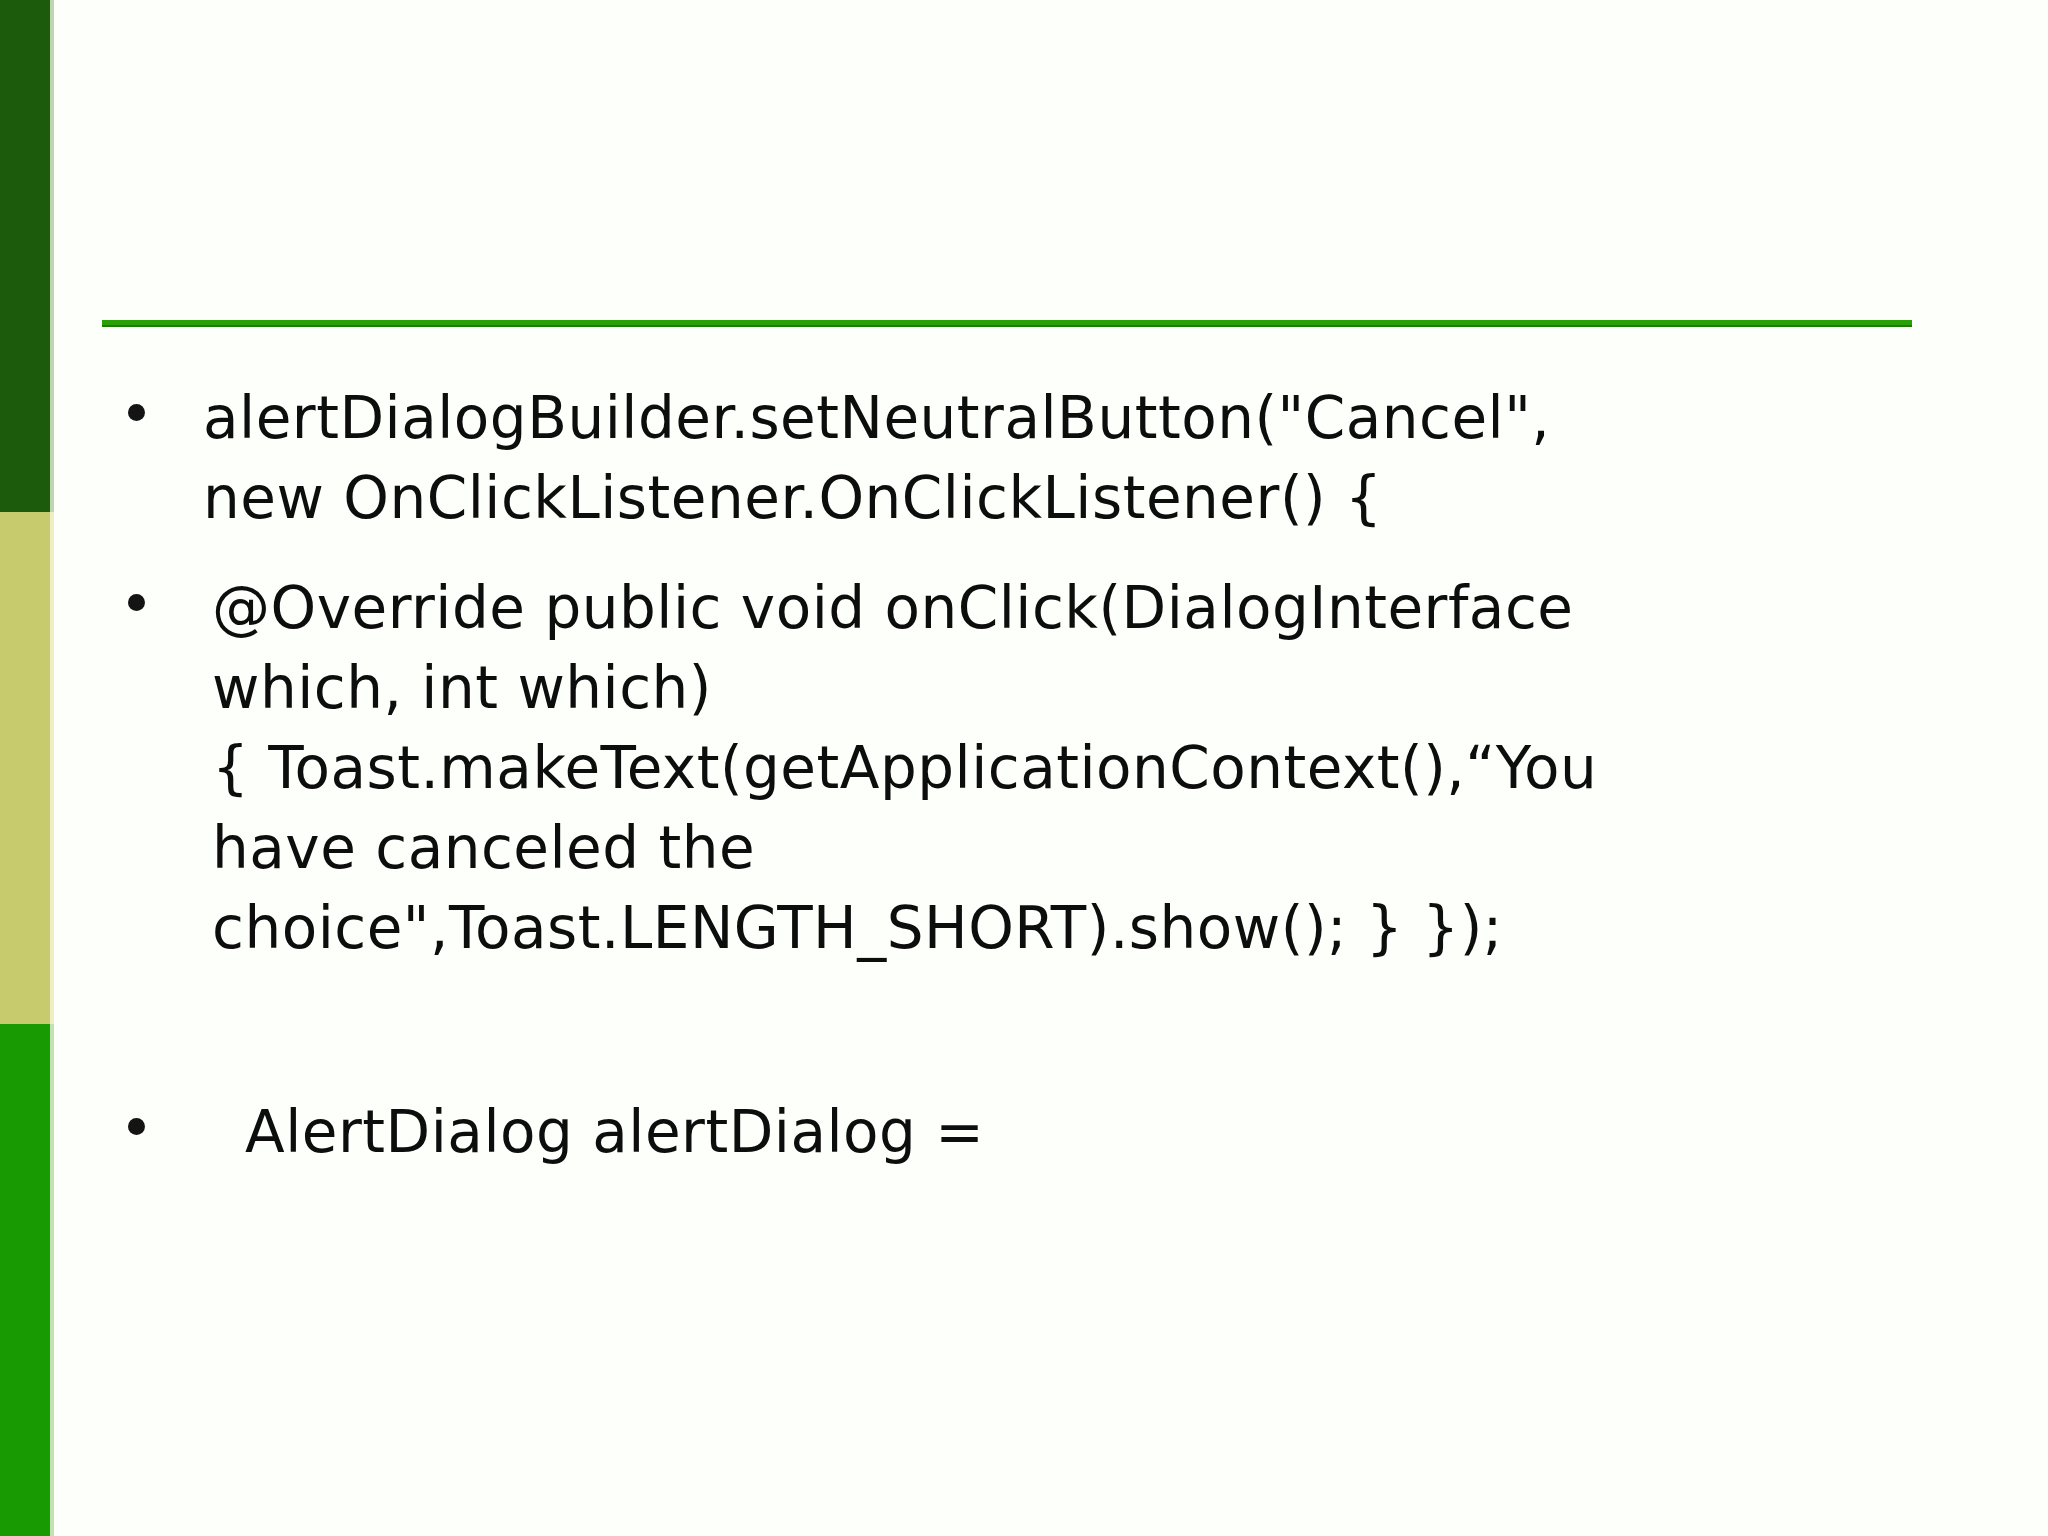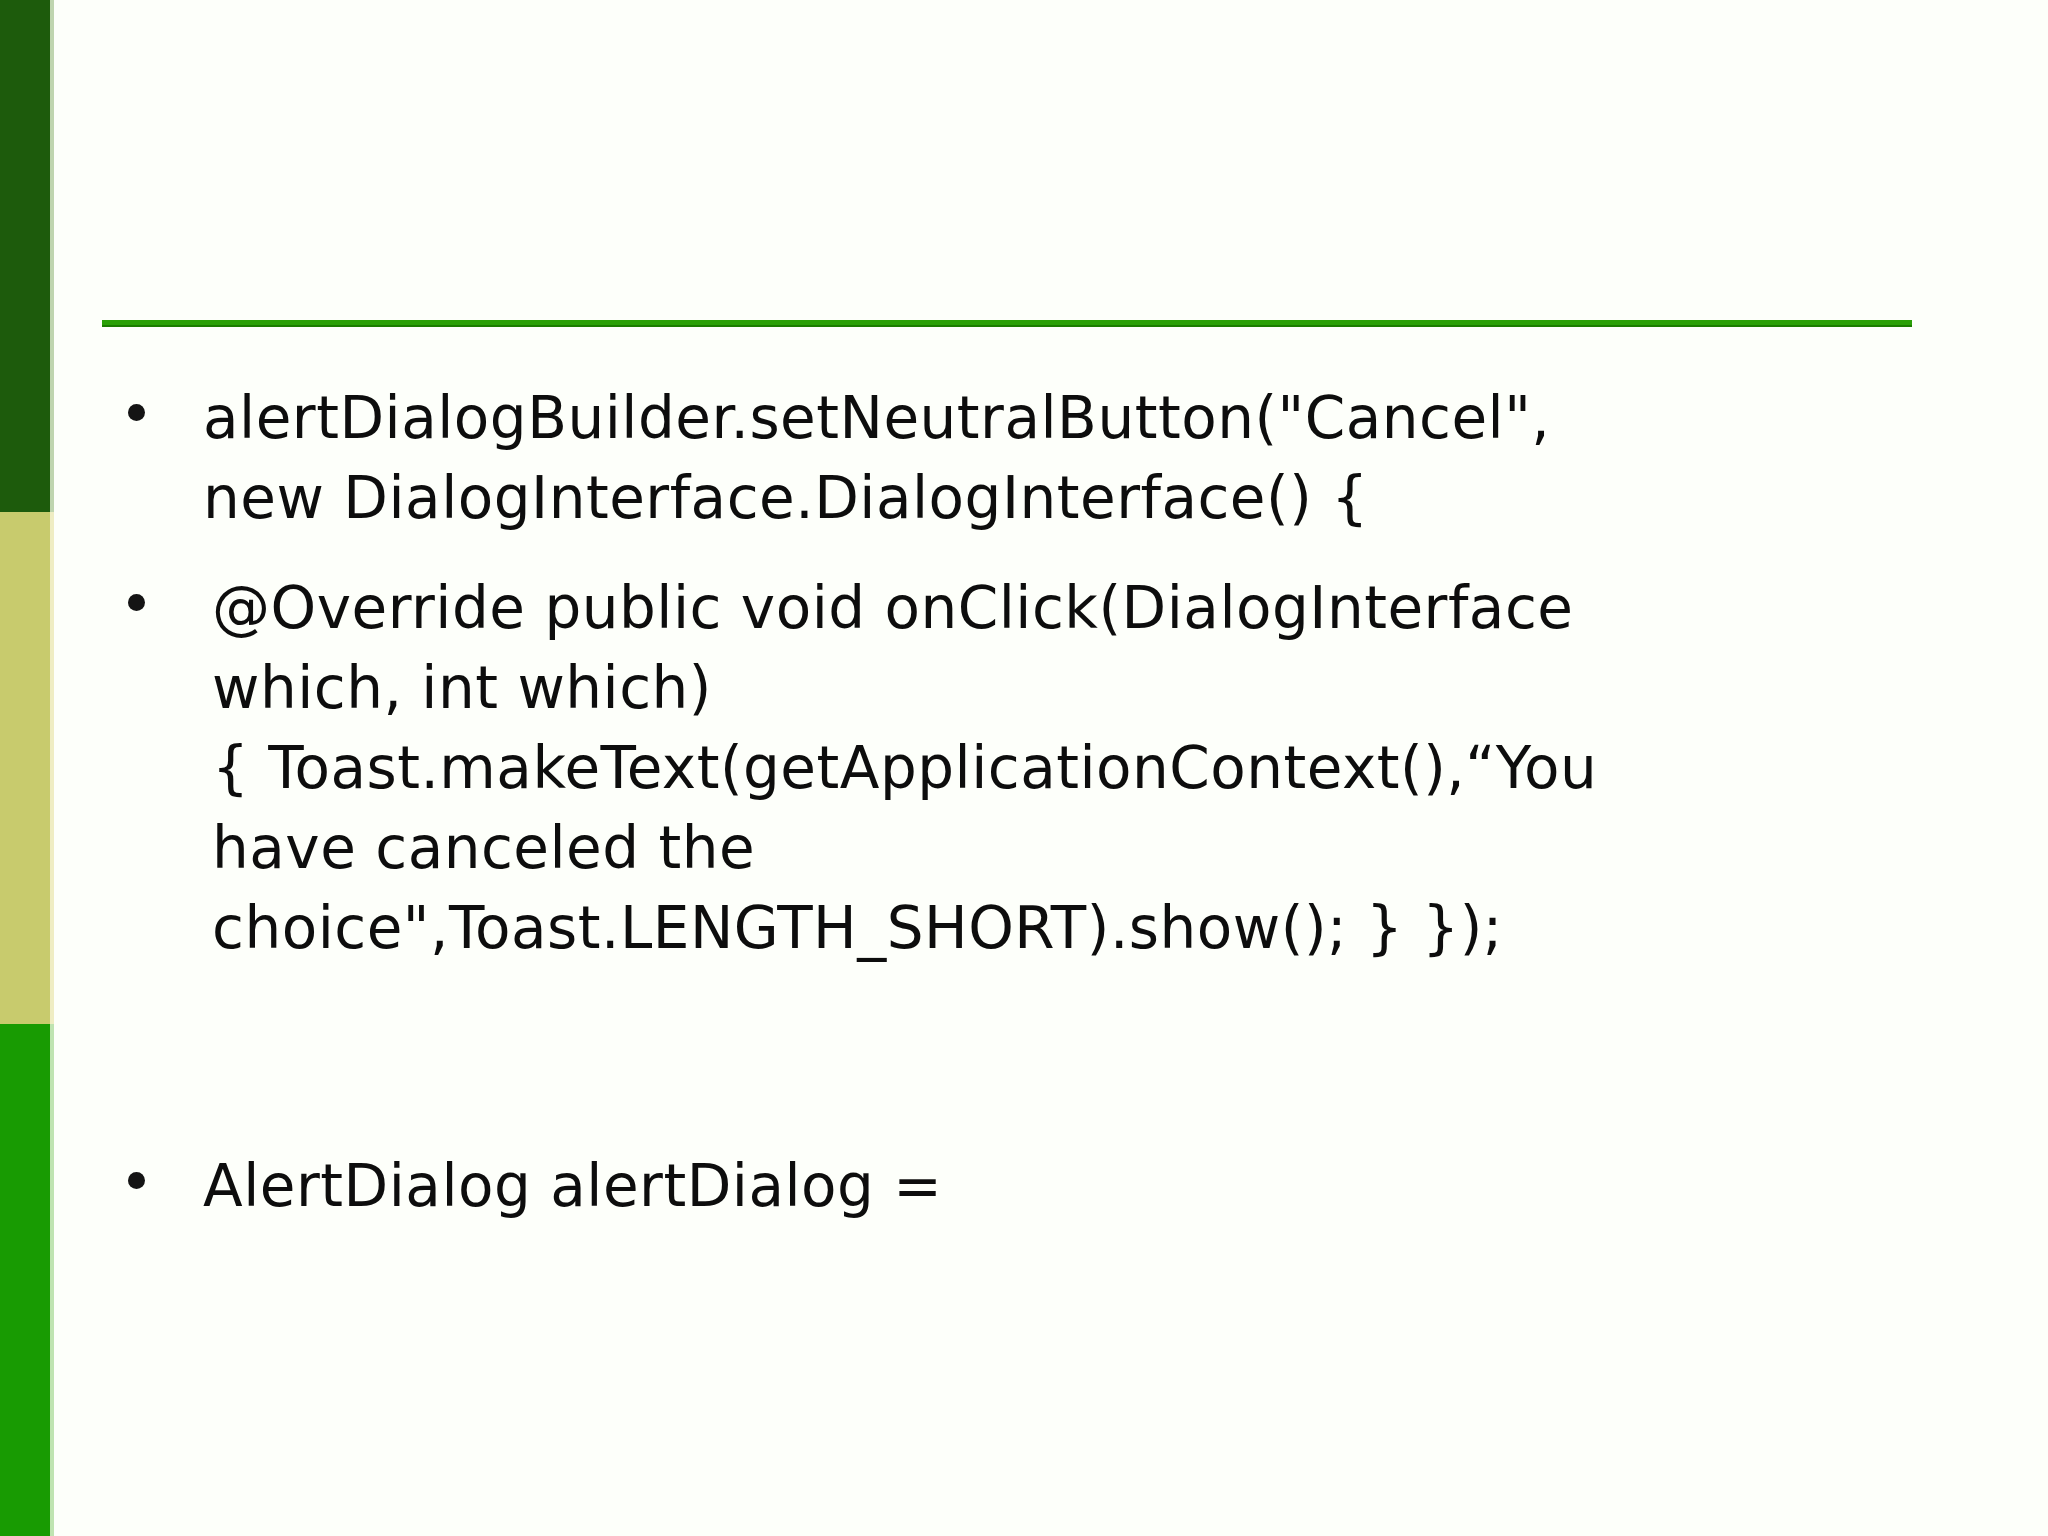--- a/index.html
+++ b/index.html
@@ -40,21 +40,21 @@
   }
   
   .bullet {
     position: absolute;
     left: 128px;
     display: flex;
     align-items: flex-start;
   }
   .bullet-1 { top: 378px; }
   .bullet-2 { top: 568px; gap: 9px; }
-  .bullet-3 { top: 1146px; }
+  .bullet-3 { top: 1092px; gap: 42px; }
   .dot {
     flex: none;
     width: 17px; height: 17px;
     border-radius: 50%;
     background: #141414;
     margin-top: 26px;
   }
   .btext {
     margin-left: 58px;
     font-size: 58px;
@@ -80,21 +80,21 @@
       <div class="edge"></div>
     </div>
   </div>
 
   <div class="title-rule"></div>
 
   <div class="bullet bullet-1">
     <div class="dot"></div>
     <div class="btext">
       <div class="line">alertDialogBuilder.setNeutralButton("Cancel",</div>
-      <div class="line">new DialogInterface.DialogInterface() {</div>
+      <div class="line">new OnClickListener.OnClickListener() {</div>
     </div>
   </div>
 
   <div class="bullet bullet-2">
     <div class="dot"></div>
     <div class="btext">
       <div class="line">@Override public void onClick(DialogInterface</div>
       <div class="line">which, int which)</div>
       <div class="line">{ Toast.makeText(getApplicationContext(),“You</div>
       <div class="line">have canceled the</div>

